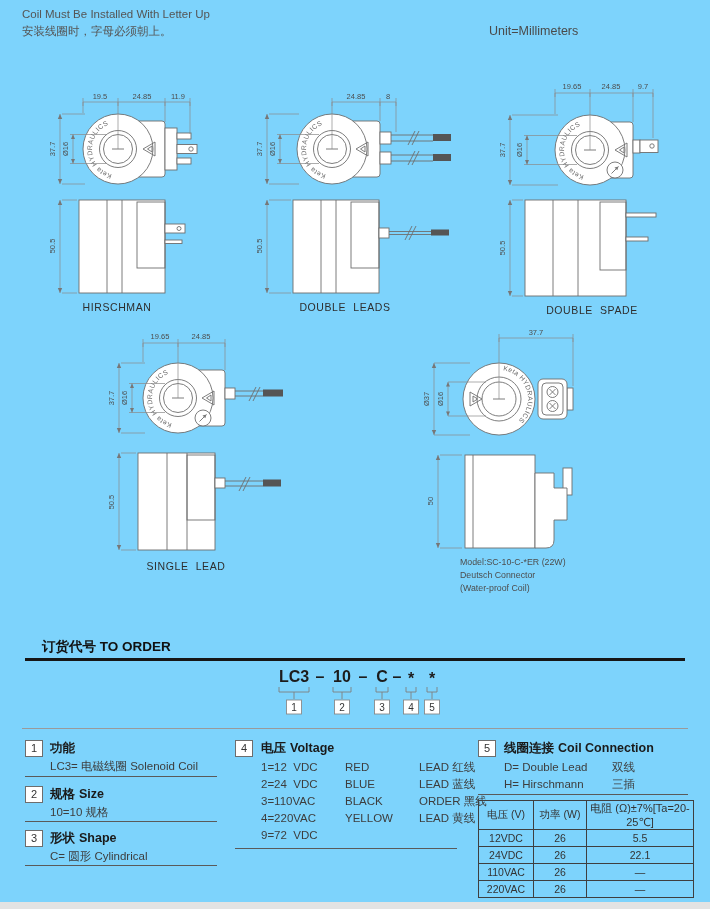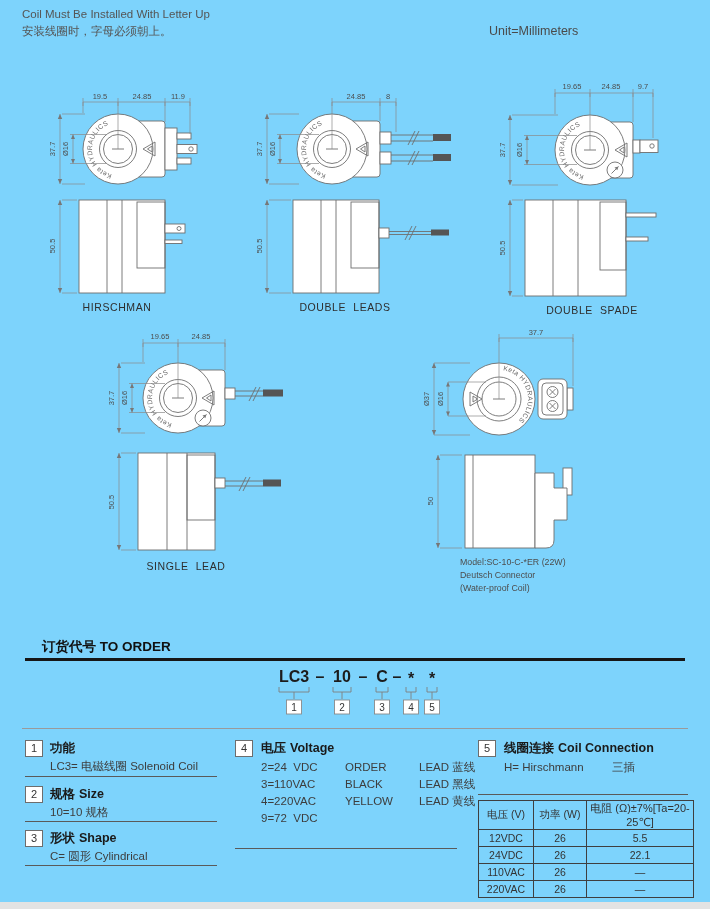--- a/index.html
+++ b/index.html
@@ -443,47 +443,56 @@
   </div>
   <div class="abs iline" style="left:50px;top:849px">C= 圆形 Cylindrical</div>
   <div class="abs ul" style="left:25px;top:865px;width:192px"></div>
 
   <div class="abs numbox" style="left:235px;top:740px">4</div>
   <div class="abs ititle" style="left:261px;top:740px">
     <span class="zh">电压</span><span>Voltage</span>
   </div>
   <div class="abs" style="left:261px;top:759px;width:200px">
     <div class="vrow">
+        <span>1=12  VDC</span>
+        <span>RED</span>
+        <span>LEAD 红线</span>
+      </div>
+    <div class="vrow">
         <span>2=24  VDC</span>
-        <span>ORDER</span>
+        <span>BLUE</span>
         <span>LEAD 蓝线</span>
       </div>
     <div class="vrow">
         <span>3=110VAC</span>
         <span>BLACK</span>
-        <span>LEAD 黑线</span>
+        <span>ORDER 黑线</span>
       </div>
     <div class="vrow">
         <span>4=220VAC</span>
         <span>YELLOW</span>
         <span>LEAD 黄线</span>
       </div>
     <div class="vrow">
         <span>9=72  VDC</span>
         <span></span>
         <span></span>
       </div>
   </div>
   <div class="abs ul" style="left:235px;top:848px;width:222px"></div>
 
   <div class="abs numbox" style="left:478px;top:740px">5</div>
   <div class="abs ititle" style="left:504px;top:740px">
     <span class="zh">线圈连接</span><span>Coil Connection</span>
   </div>
   <div class="abs" style="left:504px;top:759px;width:190px">
+    <div class="crow">
+        <span>D= Double Lead</span>
+        <span>双线</span>
+      </div>
     <div class="crow">
         <span>H= Hirschmann</span>
         <span>三插</span>
       </div>
   </div>
   <div class="abs ul" style="left:478px;top:794px;width:210px"></div>
 
   <table class="spec abs" style="left:478px;top:800px">
     <tbody>
         <tr>

